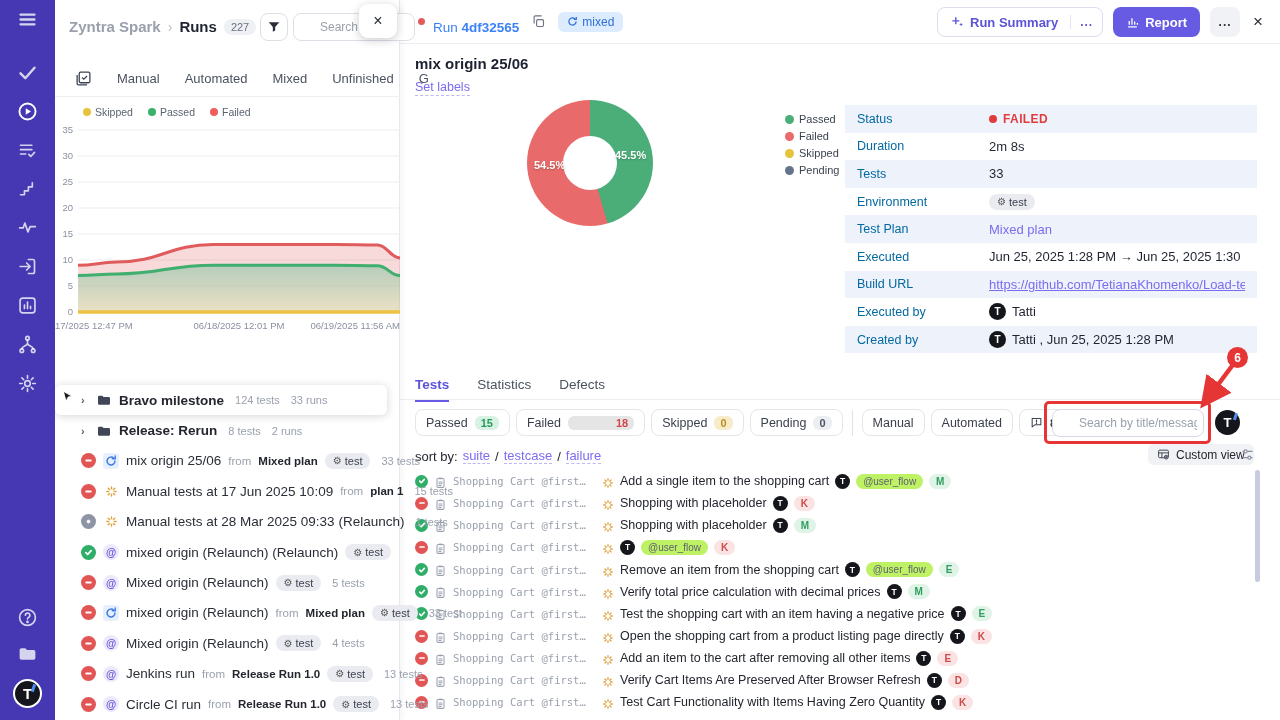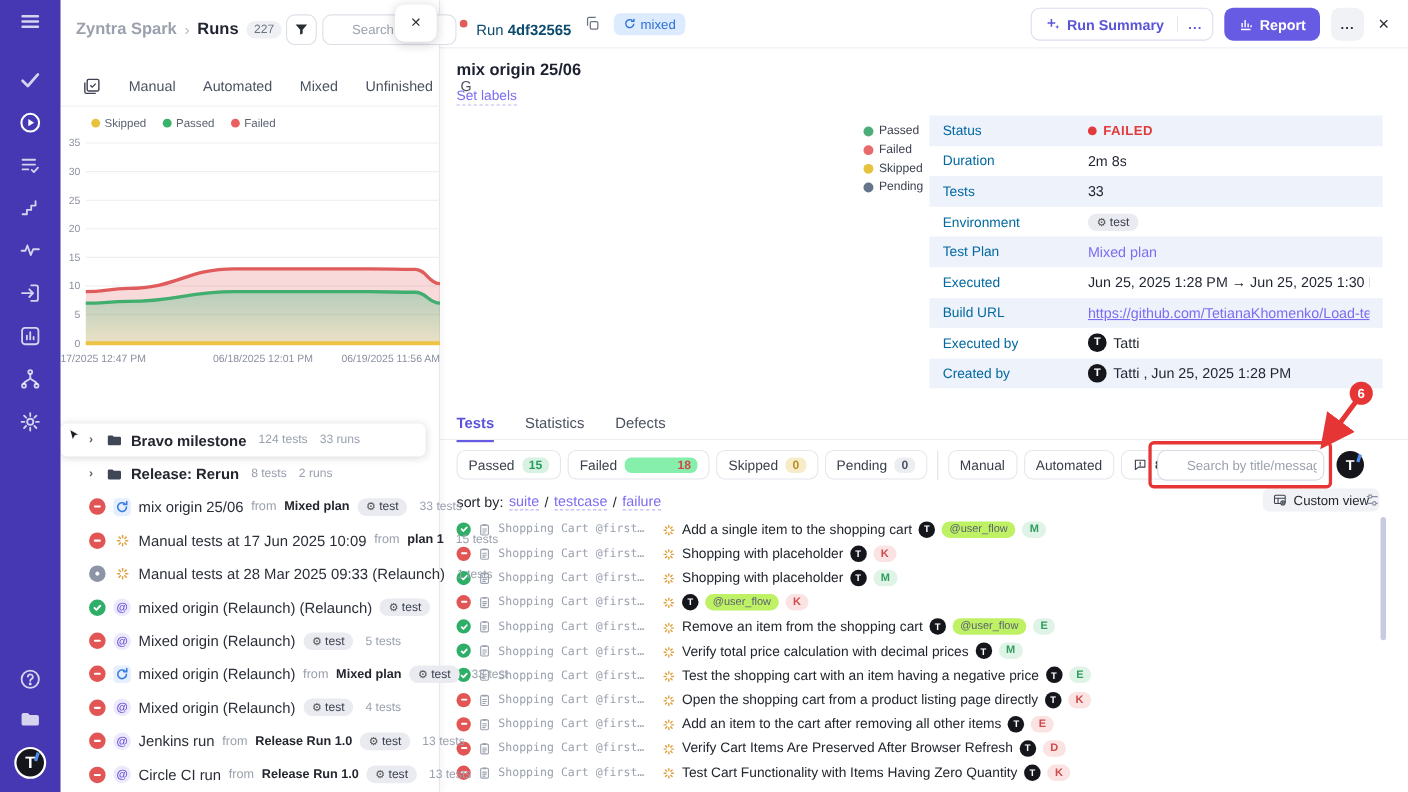--- a/index.html
+++ b/index.html
@@ -68,21 +68,21 @@
   .ric-spark { color:#e0a23e; } .ric-spark svg { width:13px; height:13px; }
   .env-badge { display:inline-flex; align-items:center; gap:3px; background:#e9ebf0; border-radius:10px;
     padding:2px 8px; font-size:11px; color:#3c4250; }
   .env-badge .gear { font-size:10px; color:#555; }
 
   
   #right-panel { position:absolute; left:400px; top:0; width:880px; height:720px; background:#fff; }
   #topbar { position:absolute; left:0; top:0; width:880px; height:44px; border-bottom:1px solid #eceef2;
     display:flex; align-items:center; }
   .run-dot { width:7px; height:7px; border-radius:50%; background:#e25c5c; margin-left:18px; }
-  .run-lbl { font-size:13.5px; color:#0c4a6e; margin-left:8px;margin-top:12px; }
+  .run-lbl { font-size:13.5px; color:#3b82f6; margin-left:8px;margin-top:12px; }
   .run-id { font-weight:700; }
   .copy-ic { width:15px; height:15px; color:#6b7280; margin-left:12px; cursor:pointer; }
   .mixed-badge { display:inline-flex; align-items:center; gap:4px; background:#dcebfd; color:#2f6fd6;
     font-size:12px; border-radius:6px; padding:3px 9px; margin-left:12px; cursor:pointer; }
   .mixed-badge svg { width:11px; height:11px; }
   #tb-right { position:absolute; right:14px; top:7px; display:flex; align-items:center; gap:10px; }
   #summary-group { display:flex; align-items:center; border:1px solid #ddddf0; border-radius:8px; height:30px; overflow:hidden; background:#fff; }
   #summary-btn { display:flex; align-items:center; gap:6px; color:#5b54d9; font-size:13px; font-weight:600;
     padding:0 12px; cursor:pointer; }
   #summary-btn svg { width:14px; height:14px; }
@@ -123,21 +123,21 @@
   #run-tabs { position:absolute; left:15px; top:377px; display:flex; gap:28px; }
   .rtab { font-size:13.5px; color:#4b5260; padding-bottom:8px; cursor:pointer; }
   .rtab.active { color:#5b54d9; font-weight:600; border-bottom:2.5px solid #675be4; }
   #rtab-line { position:absolute; left:0; top:399px; width:880px; height:1px; background:#eceef2; }
 
   
   #chips { position:absolute; left:15px; top:409px; display:flex; align-items:center; gap:6px; }
   .chip { display:flex; align-items:center; gap:7px; border:1px solid #e4e6eb; border-radius:8px; height:27px;
     padding:0 10px; font-size:12.5px; color:#3a3f4b; background:#fff; cursor:pointer; white-space:nowrap; }
   .chip .cnt { font-size:11px; font-weight:600; border-radius:6px; padding:1px 6px; }
-  .cnt.g { background:#d7f2e2; color:#27995c; } .cnt.r { background:#86efac; color:#d04848;padding-left:48px; }
+  .cnt.g { background:#d7f2e2; color:#27995c; } .cnt.r { background:#e5e5e5; color:#d04848;padding-left:48px; }
   .cnt.y { background:#f7ecc9; color:#b98e22; } .cnt.n { background:#eceef2; color:#4b5563; }
   .cnt.plain { background:none; color:#3a3f4b; padding:0; }
   .chip svg { width:13px; height:13px; color:#3c4250; }
   .chip-div { width:1px; height:26px; background:#dfe2e8; margin:0 3px; }
   #msg-search { position:absolute; left:652px; top:409px; width:152px; height:28px; border:1px solid #d6dae3;
     border-radius:8px; font-size:12px; padding:0 6px 0 26px; outline:none; color:#444; }
   #msg-search::placeholder { color:#9aa1ad; }
   #redbox { position:absolute; left:644px; top:401px; width:167px; height:43px; border:3px solid #e53535;
     border-radius:5px; pointer-events:none; z-index:5; }
   #tests-avatar { position:absolute; left:815px; top:410px; width:25px; height:25px; border-radius:50%;
@@ -539,20 +539,24 @@
           <span>Report</span>
         </div>
         <div id="more-btn">...</div>
         <div id="close-run">×</div>
       </div>
     </div>
 
     <div id="run-title">mix origin 25/06</div>
     <div id="set-labels">Set labels</div>
 
+    <div id="donut" style="background: conic-gradient(rgb(75, 174, 121) 0deg, rgb(75, 174, 121) 163.8deg, rgb(233, 106, 106) 163.8deg, rgb(233, 106, 106) 360deg);">
+      <span class="donut-lab" style="left:88px;top:49px;">45.5%</span>
+      <span class="donut-lab" style="left:7px;top:59px;">54.5%</span>
+    </div>
     <div id="donut-legend">
         <span class="dl-item">
           <i class="dl-dot" style="background: rgb(75, 174, 121);"></i>
           <span>Passed</span>
         </span>
         <span class="dl-item">
           <i class="dl-dot" style="background: rgb(233, 106, 106);"></i>
           <span>Failed</span>
         </span>
         <span class="dl-item">

